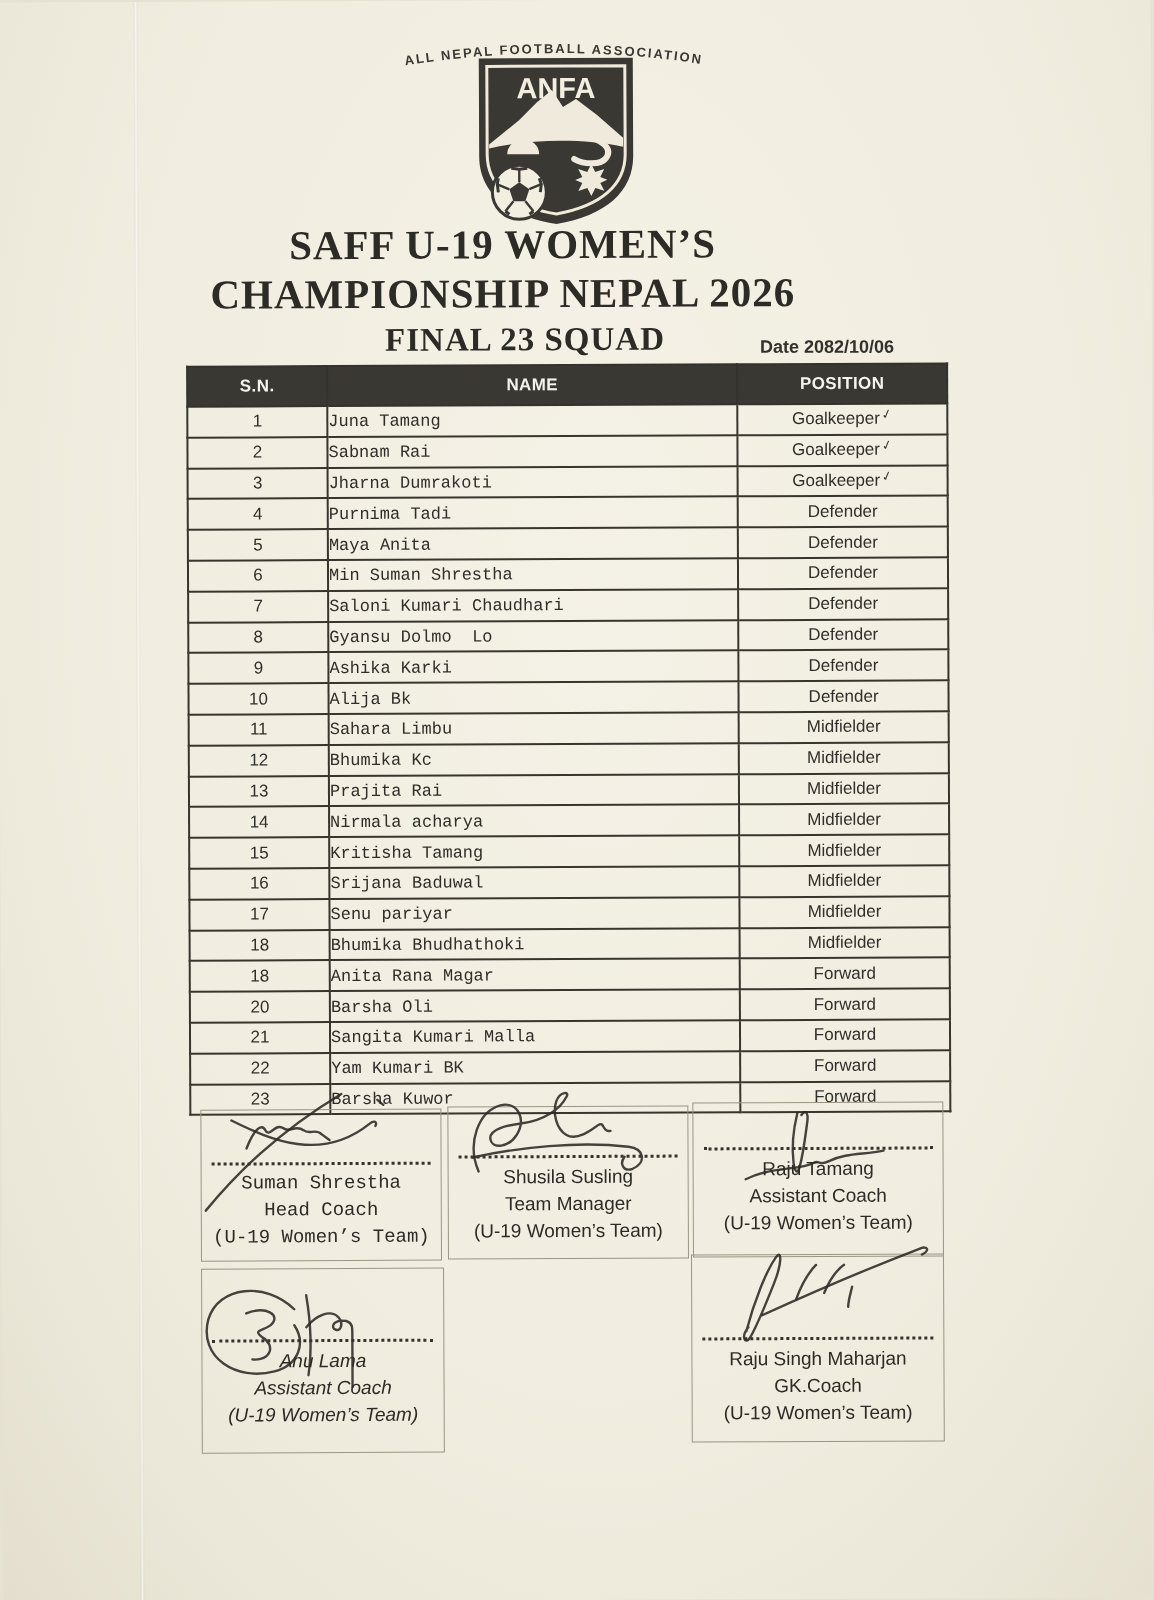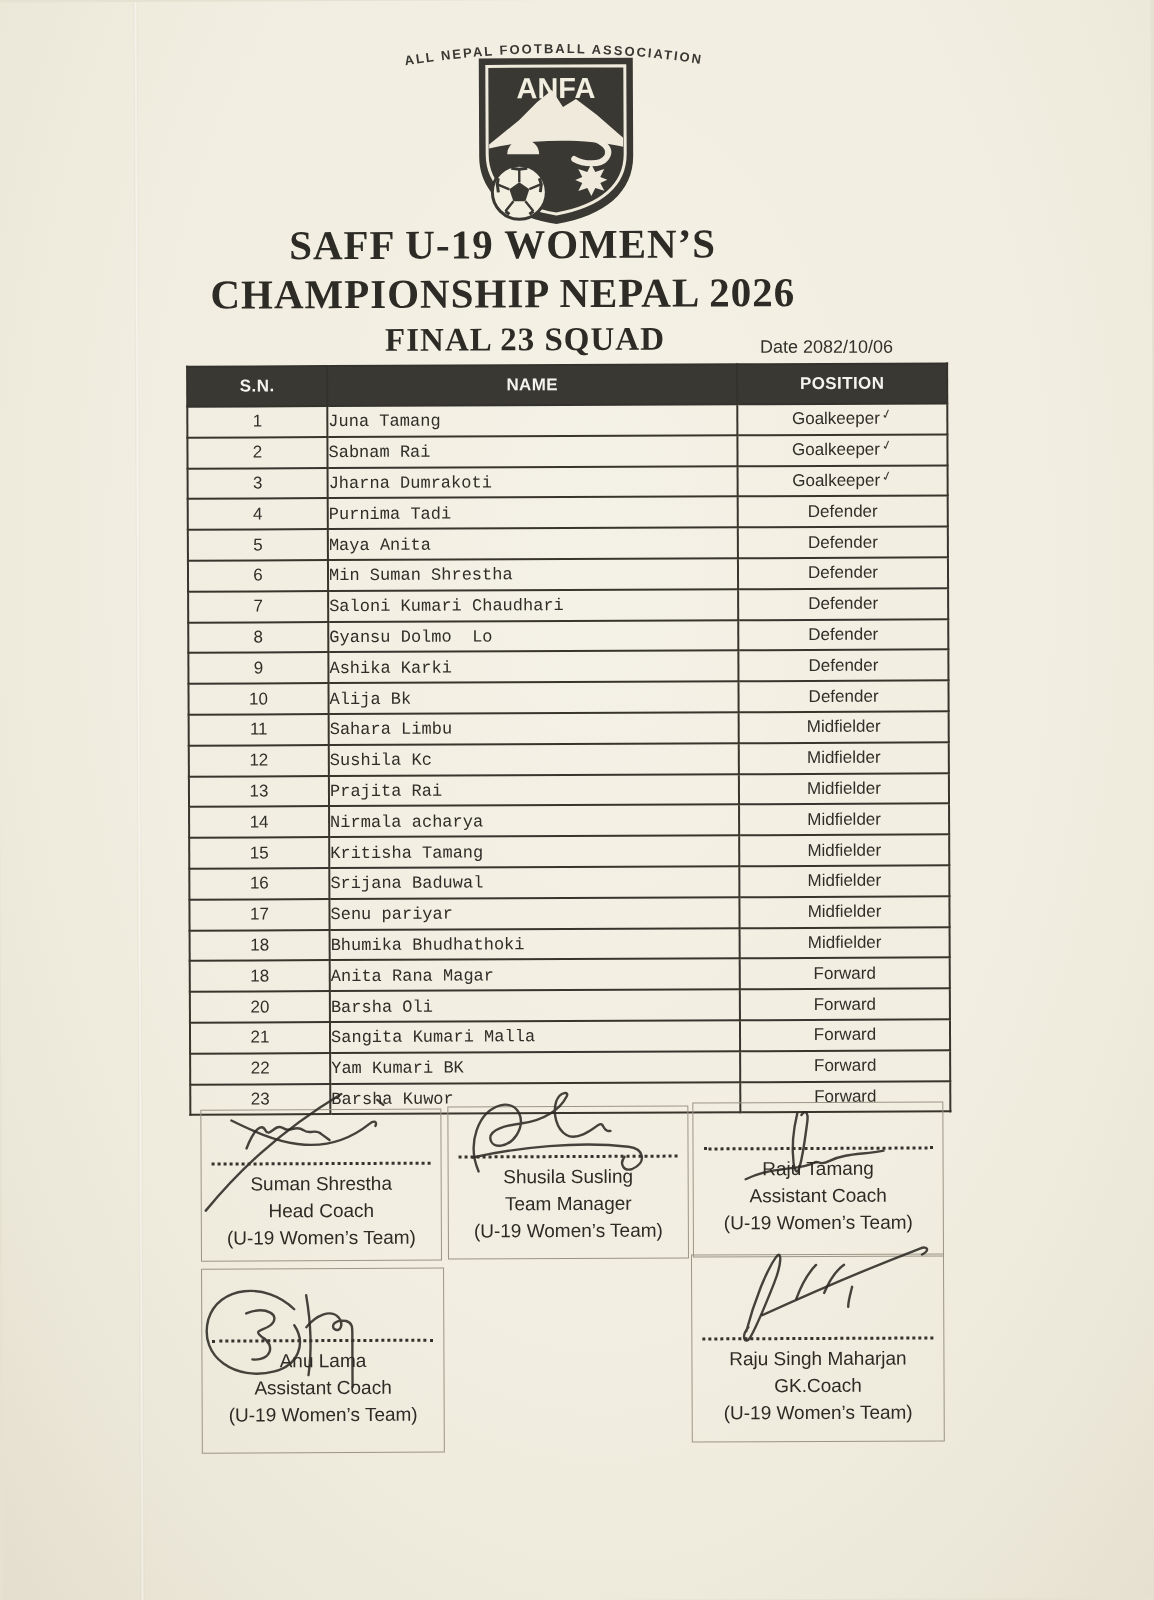--- a/index.html
+++ b/index.html
@@ -23,21 +23,21 @@
   .shield{position:absolute;left:476px;top:52px;width:166px;height:176px;}
   
   .title-block{
     position:absolute;left:105px;top:220px;width:800px;text-align:center;
     font-family:"Liberation Serif",serif;font-weight:700;color:#2d2b25;
   }
   .title-line1,.title-line2{font-size:41px;line-height:49px;letter-spacing:1px;}
   .title-line3{font-size:33px;line-height:38px;margin-top:2px;transform:translateX(22px);letter-spacing:1px;}
   .date-label{
     position:absolute;left:762px;top:338px;width:200px;
-    font-size:18px;font-weight:400;color:#33312b;transform:rotate(0.3deg);
+    font-size:18px;font-weight:700;color:#33312b;transform:rotate(0.3deg);
   }
   
   table.squad{
     position:absolute;left:188px;top:364px;width:760px;
     border-collapse:collapse;table-layout:fixed;
   }
   table.squad th{
     background:#3a3833;color:#f4f3ee;font-size:17px;font-weight:700;
     height:36px;border:2px solid #34322c;letter-spacing:0.4px;
   }
@@ -58,24 +58,24 @@
   .sig-box{
     position:absolute;border:1.5px solid #9b9585;text-align:center;
     color:#2d2b25;font-size:19px;
   }
   .sig1{left:199px;top:1108px;width:239px;height:150px;}
   .sig2{left:446px;top:1106px;width:239px;height:151px;}
   .sig3{left:691px;top:1103px;width:249px;height:153px;}
   .sig4{left:199px;top:1267px;width:241px;height:183px;}
   .sig5{left:689px;top:1255px;width:251px;height:186px;}
   .sig-inner{position:absolute;left:8px;right:8px;}
-  .sig1 .sig-inner{top:52px;}
+  .sig1 .sig-inner{top:52px;font-family:Liberation Mono, monospace;}
   .sig2 .sig-inner{top:48px;}
   .sig3 .sig-inner{top:44px;}
-  .sig4 .sig-inner{top:70px;}
+  .sig4 .sig-inner{top:70px;font-style:italic;}
   .sig5 .sig-inner{top:82px;}
   .dots{border-bottom:3px dotted #35332c;height:0;margin:0 2px 5px 2px;}
   .sig-name,.sig-role,.sig-team{line-height:27px;}
   .sig-scrawl{position:absolute;pointer-events:none;}
   .sig-scrawl path{fill:none;stroke:#2c2a24;stroke-width:2.4;stroke-linecap:round;opacity:0.88;}
   .sig1 .sig-scrawl{left:-10px;top:-32px;width:250px;height:140px;}
   .sig2 .sig-scrawl{left:0px;top:-24px;width:240px;height:130px;}
   .sig3 .sig-scrawl{left:12px;top:-8px;width:230px;height:110px;}
   .sig4 .sig-scrawl{left:-8px;top:6px;width:235px;height:125px;}
   .sig5 .sig-scrawl{left:0px;top:-40px;width:250px;height:160px;}
@@ -191,21 +191,21 @@
     </tr>
 
     <tr>
       <td class="c-sn"><span>11</span></td>
       <td class="c-name"><span>Sahara Limbu</span></td>
       <td class="c-pos"><span class="pos-text">Midfielder</span></td>
     </tr>
 
     <tr>
       <td class="c-sn"><span>12</span></td>
-      <td class="c-name"><span>Sushila Kc</span></td>
+      <td class="c-name"><span>Bhumika Kc</span></td>
       <td class="c-pos"><span class="pos-text">Midfielder</span></td>
     </tr>
 
     <tr>
       <td class="c-sn"><span>13</span></td>
       <td class="c-name"><span>Prajita Rai</span></td>
       <td class="c-pos"><span class="pos-text">Midfielder</span></td>
     </tr>
 
     <tr>

